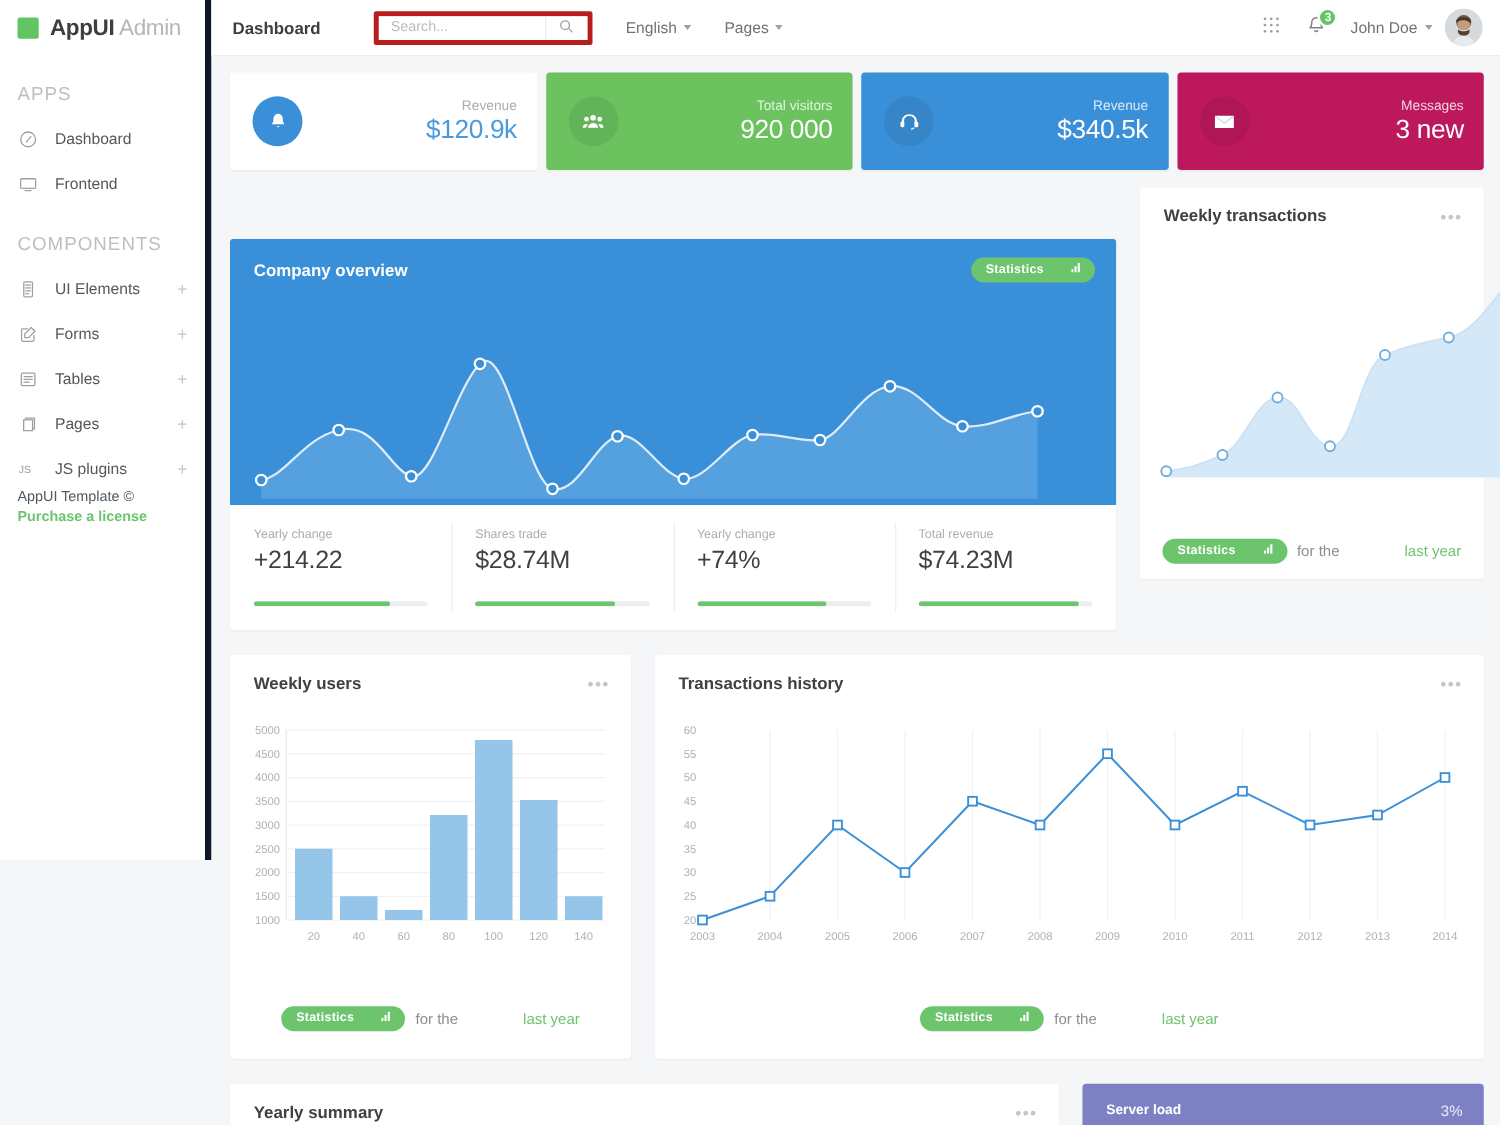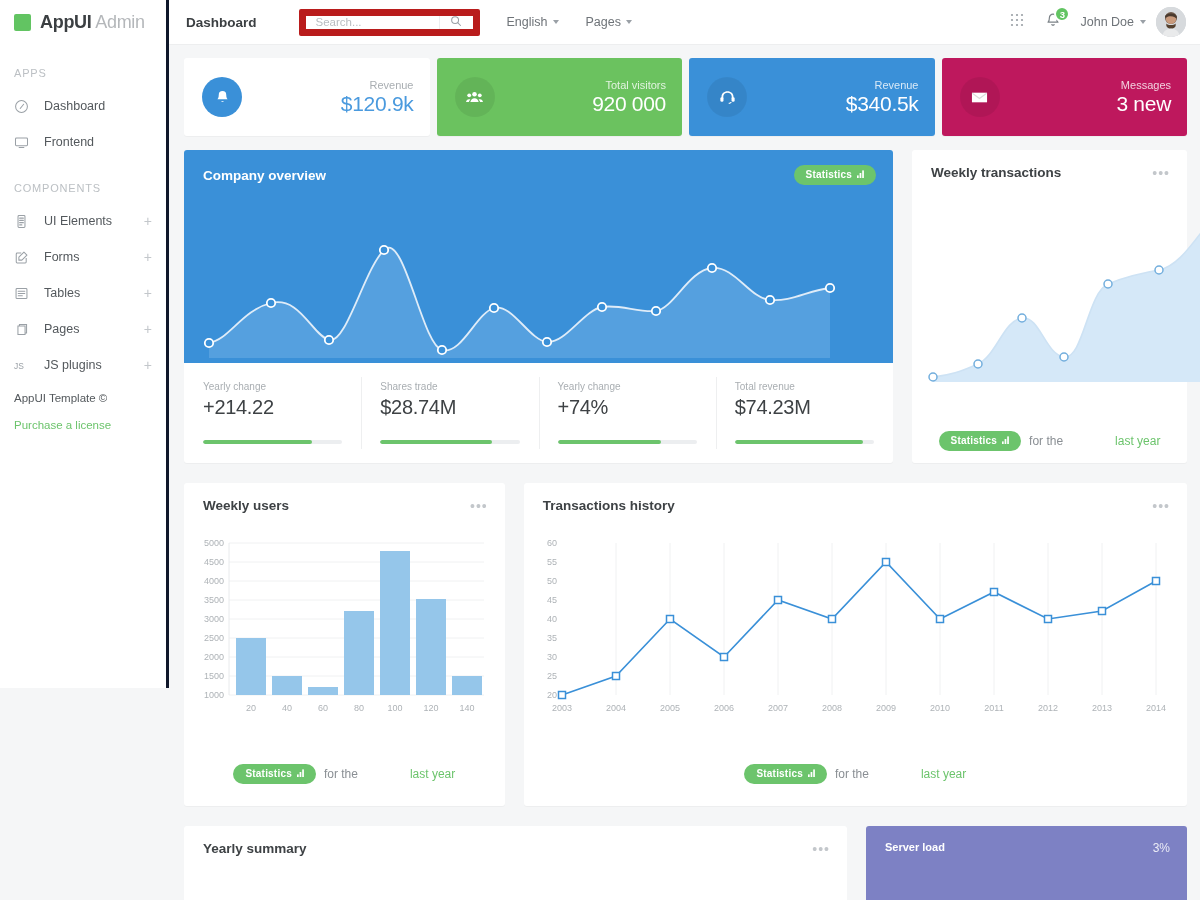--- a/index.html
+++ b/index.html
@@ -8,76 +8,76 @@
     background: #f5f6f7;
     font-family: "Liberation Sans", sans-serif;
     overflow: hidden;
     -webkit-font-smoothing: antialiased;
   }
 
   
   .app { display: flex; width: 1200px; height: 900px; }
   .sidebar {
     width: 169px; min-width: 169px; height: 688px;
-    background: #ffffff; border-right: 3px solid #0f172a;
+    background: #ffffff; border-right: 5px solid #0f172a;
     position: relative;
   }
   .main { flex: 1; height: 900px; position: relative; overflow: hidden; }
 
   
   .brand {
     height: 45px; display: flex; align-items: center;
     padding-left: 14px; gap: 9px;
   }
   .brand-square {
     width: 17px; height: 17px; background: #62c462; border-radius: 2px;
   }
   .brand-text { font-size: 18px; color: #3b3f42; letter-spacing: -0.3px; }
   .brand-text b { font-weight: 700; }
   .brand-text span { color: #b4b7ba; font-weight: 400; }
 
   
   .nav-section {
-    font-size: 11px; color: #bcc0c4; letter-spacing: 0.8px;
+    font-size: 15px; color: #bcc0c4; letter-spacing: 0.8px;
     padding: 22px 0 9px 14px; font-weight: 400;
   }
   .nav-item {
     display: flex; align-items: center; height: 36px;
     padding: 0 14px 0 14px; color: #53585c; font-size: 12.5px;
     cursor: pointer; position: relative;
   }
   .nav-ico {
     width: 17px; height: 17px; margin-right: 13px;
-    display: inline-flex; align-items: center; justify-content: flex-start;
+    display: inline-flex; align-items: center; justify-content: center;
     color: #9aa0a6; flex: 0 0 17px;
   }
   .nav-ico svg { display: block; }
   .nav-label { flex: 1; }
   .nav-plus {
     color: #c3c7cb; font-size: 14px; line-height: 1; font-weight: 300;
   }
 
   .sidebar-footer {
     position: absolute; left: 14px; top: 392px;
     font-size: 11.5px; color: #53585c;
   }
   .sidebar-footer .lic {
-    display: block; margin-top: 15px; color: #6cc46c; font-size: 11.5px;
-    text-decoration: none; cursor: pointer;
+    display: block; margin-top: 4px; color: #6cc46c; font-size: 11.5px;
+    text-decoration: none; cursor: pointer; font-weight: bold;
   }
 
   
   .topbar {
     height: 45px; background: #ffffff; border-bottom: 1px solid #edeeef;
     display: flex; align-items: center; padding: 0 14px 0 17px;
   }
   .topbar-title { font-size: 13.5px; color: #3b3f42; font-weight: 700; }
   .search-wrap {
     margin-left: 42px; display: flex; height: 27px;
-    border: 7px solid #b91c1c; border-radius: 2px; overflow: hidden;
+    border: 4px solid #b91c1c; border-radius: 2px; overflow: hidden;
   }
   .search-input {
     width: 133px; border: 0; outline: none; padding: 0 10px;
     font-size: 11.5px; color: #8a8f94; font-family: inherit; background: #fff;
   }
   .search-input::placeholder { color: #b9bdc1; }
   .search-btn {
     width: 34px; background: #fff; border: 0; border-left: 1px solid #eceef0;
     display: flex; align-items: center; justify-content: center;
     cursor: pointer; color: #9aa0a6;
@@ -159,34 +159,35 @@
     margin-left: auto; color: #c3c7cb; font-size: 14px; line-height: 8px;
     letter-spacing: 1px; cursor: pointer; user-select: none;
   }
 
   .row2 { display: flex; gap: 19px; margin-top: 14px; }
 
   
   .company-panel {
     width: 802px; border-radius: 3px; overflow: hidden; background: #fff;
     box-shadow: 0 1px 1px rgba(0,0,0,.035);
+    margin-top: 41px;
   }
   .company-chart {
     background: #3a90d8; height: 213px; position: relative;
   }
   .company-head {
     display: flex; align-items: center;
     padding: 15px 17px 0 19px; position: relative; z-index: 3;
   }
   .company-head .panel-title { color: #fff; }
   .badge-stat {
     margin-left: auto; background: #6cc46c; color: #fff;
     font-size: 10px; font-weight: 700; border-radius: 11px;
     padding: 4px 11px 5px 12px; display: inline-flex; align-items: center;
-    gap: 5px; cursor: pointer; letter-spacing: .2px;
+    gap: 22px; cursor: pointer; letter-spacing: .2px;
   }
   .badge-stat .bars { display: inline-block; }
   .company-svg {
     position: absolute; left: 0; bottom: 0; width: 670px; height: 213px;
   }
   .company-stats { display: flex; height: 100px; }
   .cstat {
     flex: 1; padding: 18px 19px 0 19px; position: relative;
   }
   .cstat + .cstat::before {

